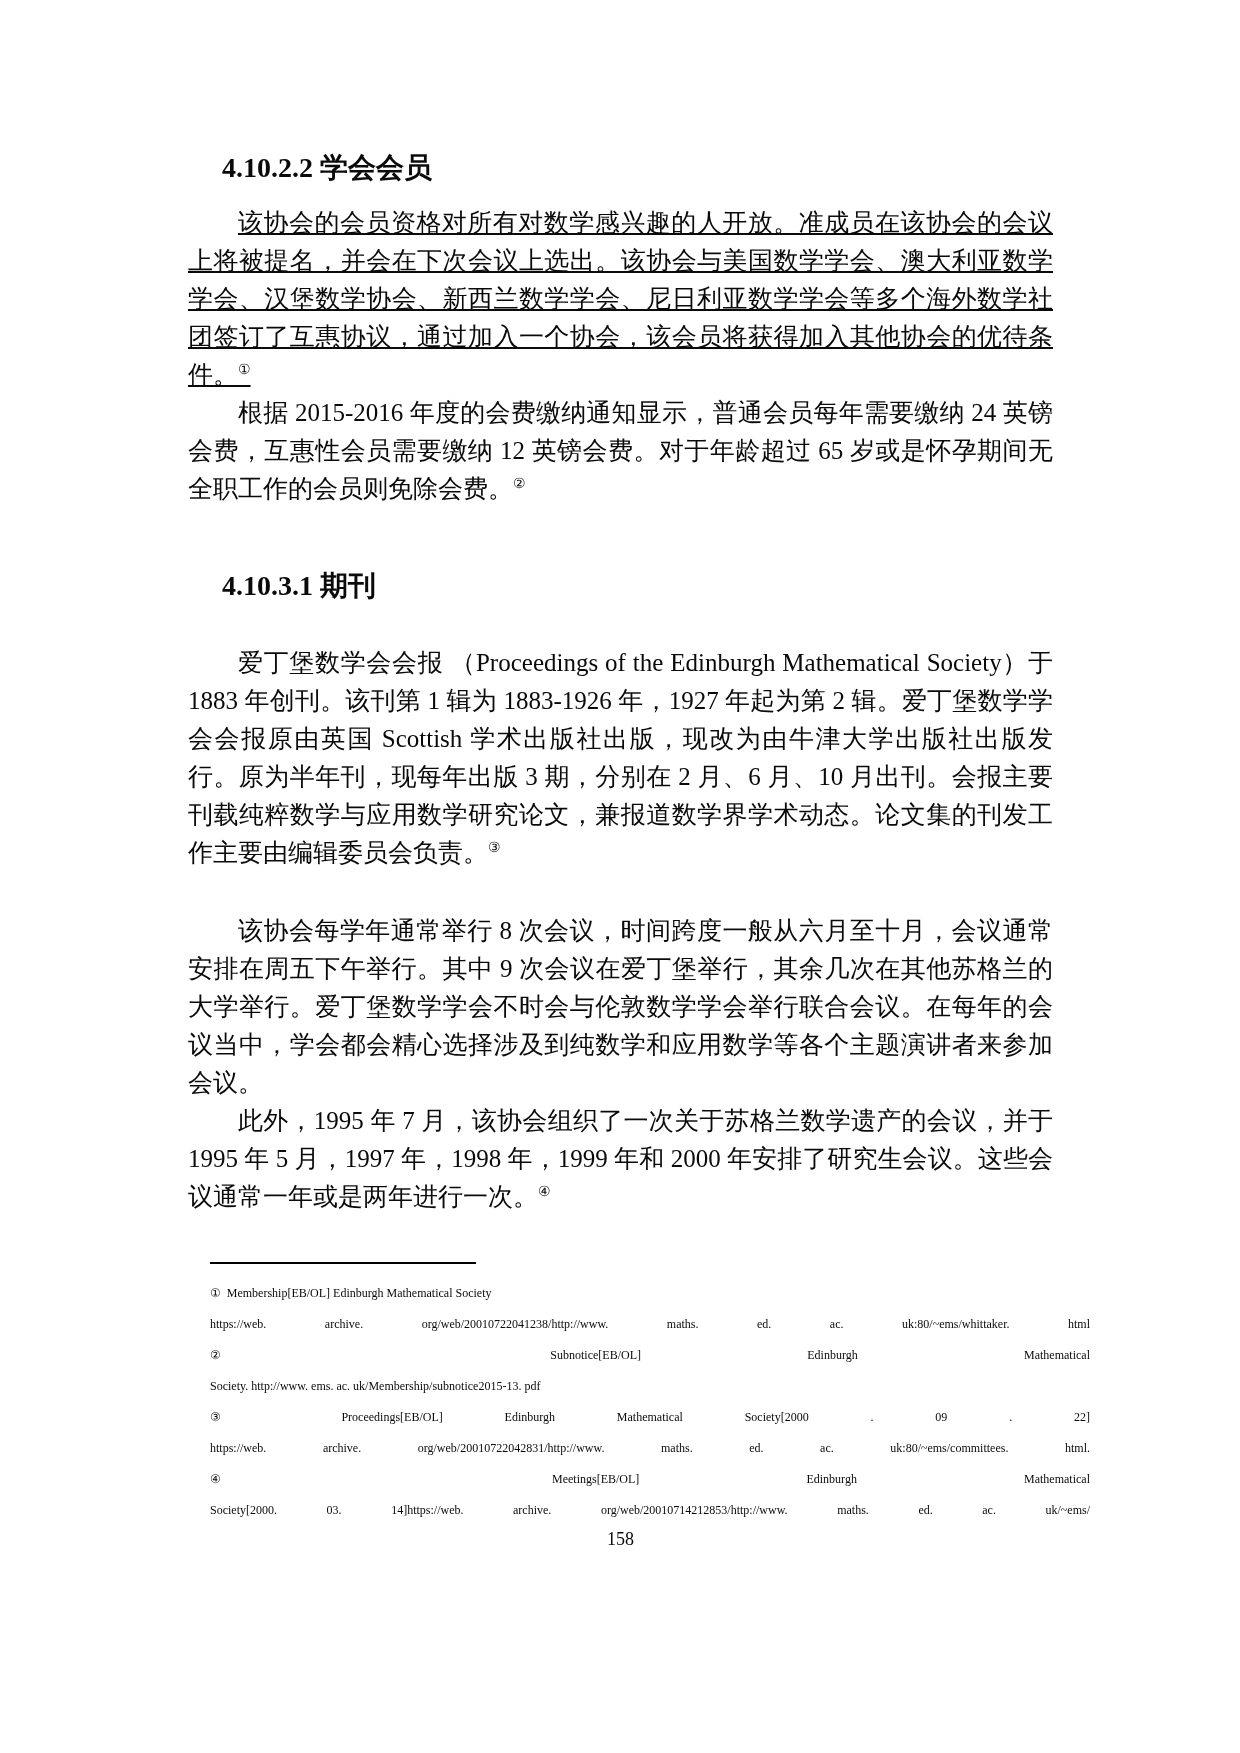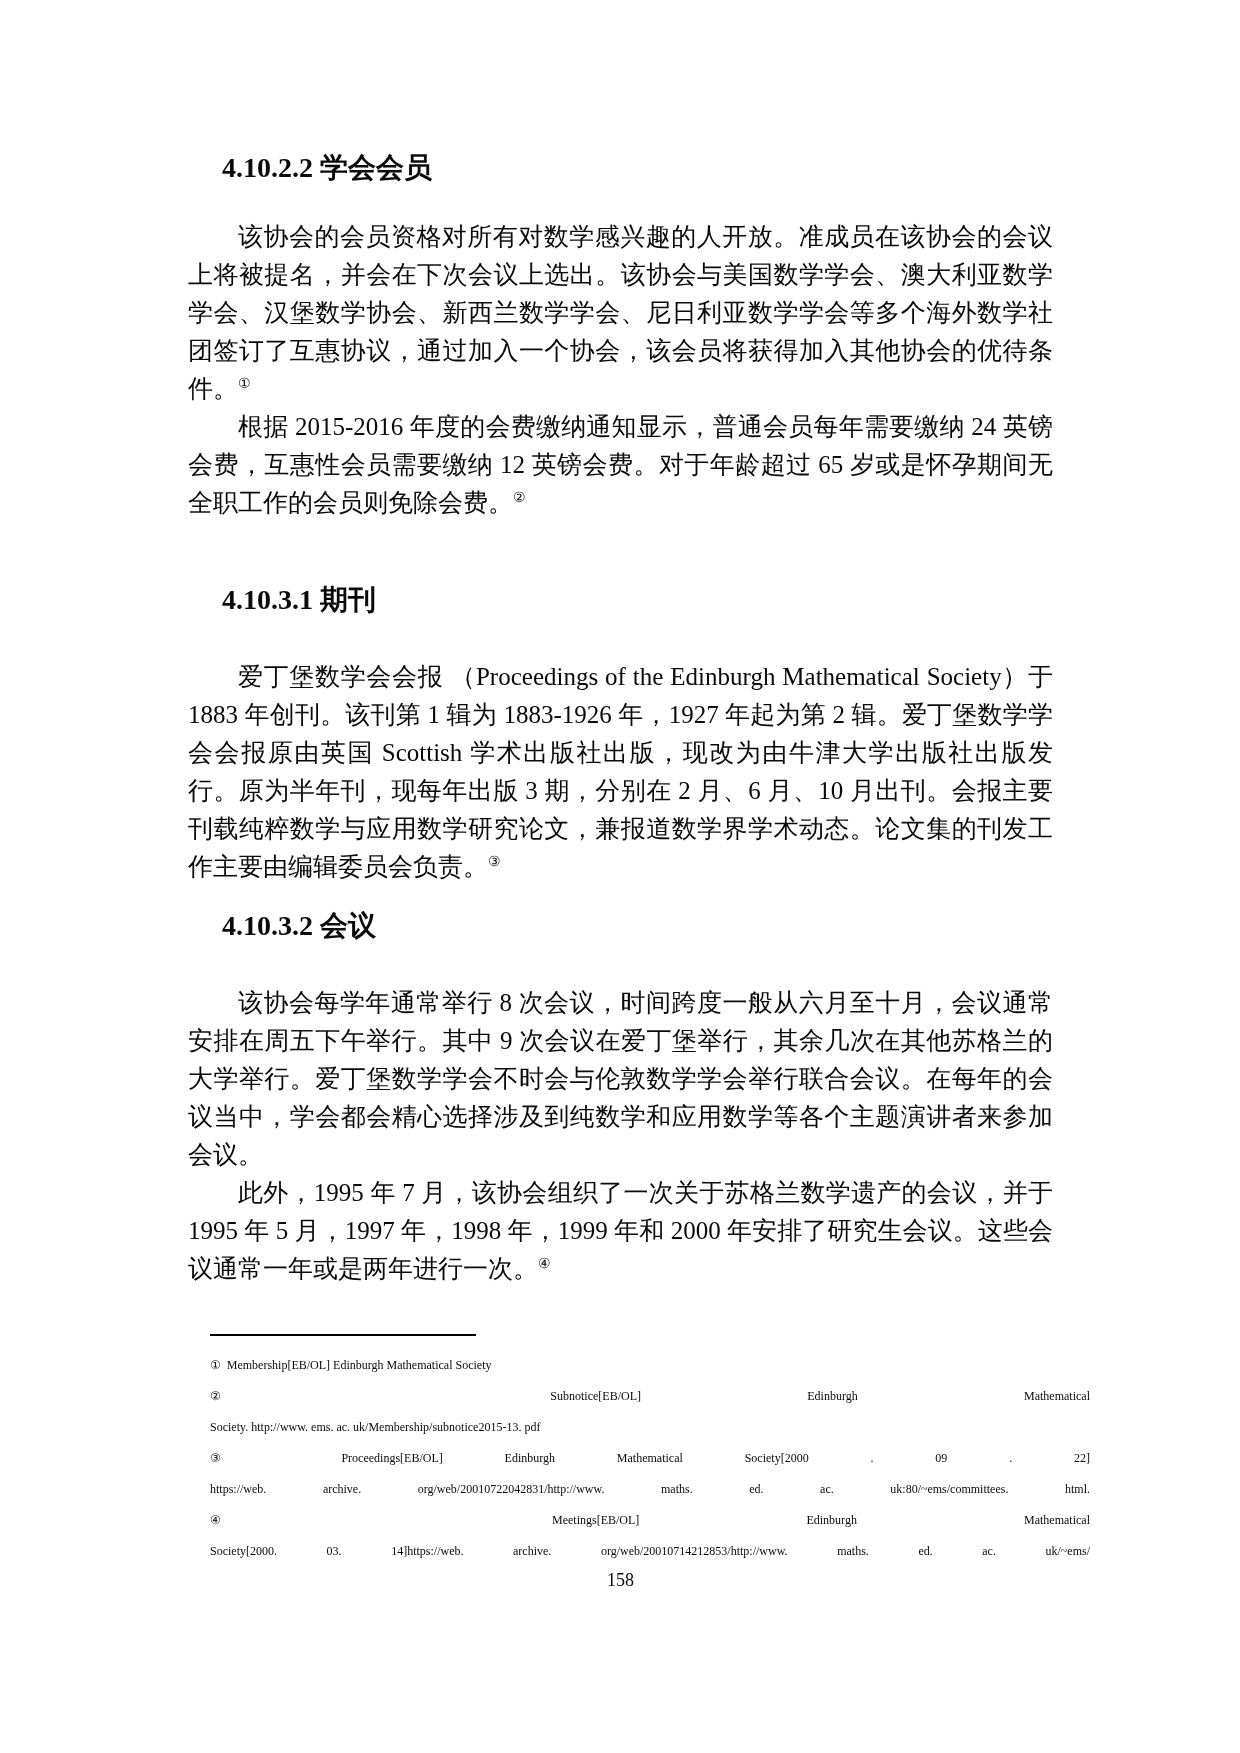--- a/index.html
+++ b/index.html
@@ -29,21 +29,21 @@
   .h-sub.after-para { margin-top: 60px; }
   .h-sub.tight { margin-top: 22px; }
   .body-para {
     font-size: 25px;
     line-height: 38px;
     text-align: justify;
     text-indent: 2em;
     margin: 0;
     width: 865px;
   }
-  .body-para.first { margin-top: 32px; }
+  .body-para.first { margin-top: 18px; text-decoration: underline; }
   .body-para.section-start { margin-top: 40px; }
   .body-para sup {
     font-size: 14px;
     vertical-align: super;
     line-height: 0;
   }
   .fn-sep {
     width: 266px;
     border: none;
     border-top: 2px solid #000;
@@ -77,30 +77,30 @@
 
   <p class="body-para first"><span>该协会的会员资格对所有对数学感兴趣的人开放。准成员在该协会的会议上将被提名，并会在下次会议上选出。该协会与美国数学学会、澳大利亚数学学会、汉堡数学协会、新西兰数学学会、尼日利亚数学学会等多个海外数学社团签订了互惠协议，通过加入一个协会，该会员将获得加入其他协会的优待条件。</span><sup>①</sup></p>
 
   <p class="body-para"><span>根据 2015-2016 年度的会费缴纳通知显示，普通会员每年需要缴纳 24 英镑会费，互惠性会员需要缴纳 12 英镑会费。对于年龄超过 65 岁或是怀孕期间无全职工作的会员则免除会费。</span><sup>②</sup></p>
 
 
   <h3 class="h-sub after-para">4.10.3.1 期刊</h3>
 
   <p class="body-para section-start"><span>爱丁堡数学会会报 （Proceedings of the Edinburgh Mathematical Society）于 1883 年创刊。该刊第 1 辑为 1883-1926 年，1927 年起为第 2 辑。爱丁堡数学学会会报原由英国 Scottish 学术出版社出版，现改为由牛津大学出版社出版发行。原为半年刊，现每年出版 3 期，分别在 2 月、6 月、10 月出刊。会报主要刊载纯粹数学与应用数学研究论文，兼报道数学界学术动态。论文集的刊发工作主要由编辑委员会负责。</span><sup>③</sup></p>
 
-  <h3 class="h-sub tight">4.10.3.2 会议</h3>
 
   <p class="body-para section-start"><span>该协会每学年通常举行 8 次会议，时间跨度一般从六月至十月，会议通常安排在周五下午举行。其中 9 次会议在爱丁堡举行，其余几次在其他苏格兰的大学举行。爱丁堡数学学会不时会与伦敦数学学会举行联合会议。在每年的会议当中，学会都会精心选择涉及到纯数学和应用数学等各个主题演讲者来参加会议。</span></p>
 
   <p class="body-para"><span>此外，1995 年 7 月，该协会组织了一次关于苏格兰数学遗产的会议，并于 1995 年 5 月，1997 年，1998 年，1999 年和 2000 年安排了研究生会议。这些会议通常一年或是两年进行一次。</span><sup>④</sup></p>
 
   <hr class="fn-sep">
 
   <div class="footnotes">
     <div class="fn-line">①  Membership[EB/OL] Edinburgh Mathematical Society</div>
+    <div class="fn-line justify">https://web. archive. org/web/20010722041238/http://www. maths. ed. ac. uk:80/~ems/whittaker. html</div>
     <div class="fn-line justify">② Subnotice[EB/OL] Edinburgh Mathematical</div>
     <div class="fn-line">Society. http://www. ems. ac. uk/Membership/subnotice2015-13. pdf</div>
     <div class="fn-line justify">③ Proceedings[EB/OL] Edinburgh Mathematical Society[2000 . 09 . 22]</div>
     <div class="fn-line justify">https://web. archive. org/web/20010722042831/http://www. maths. ed. ac. uk:80/~ems/committees. html.</div>
     <div class="fn-line justify">④ Meetings[EB/OL] Edinburgh Mathematical</div>
     <div class="fn-line justify">Society[2000. 03. 14]https://web. archive. org/web/20010714212853/http://www. maths. ed. ac. uk/~ems/</div>
   </div>
 
   <div class="page-number">158</div>
 

